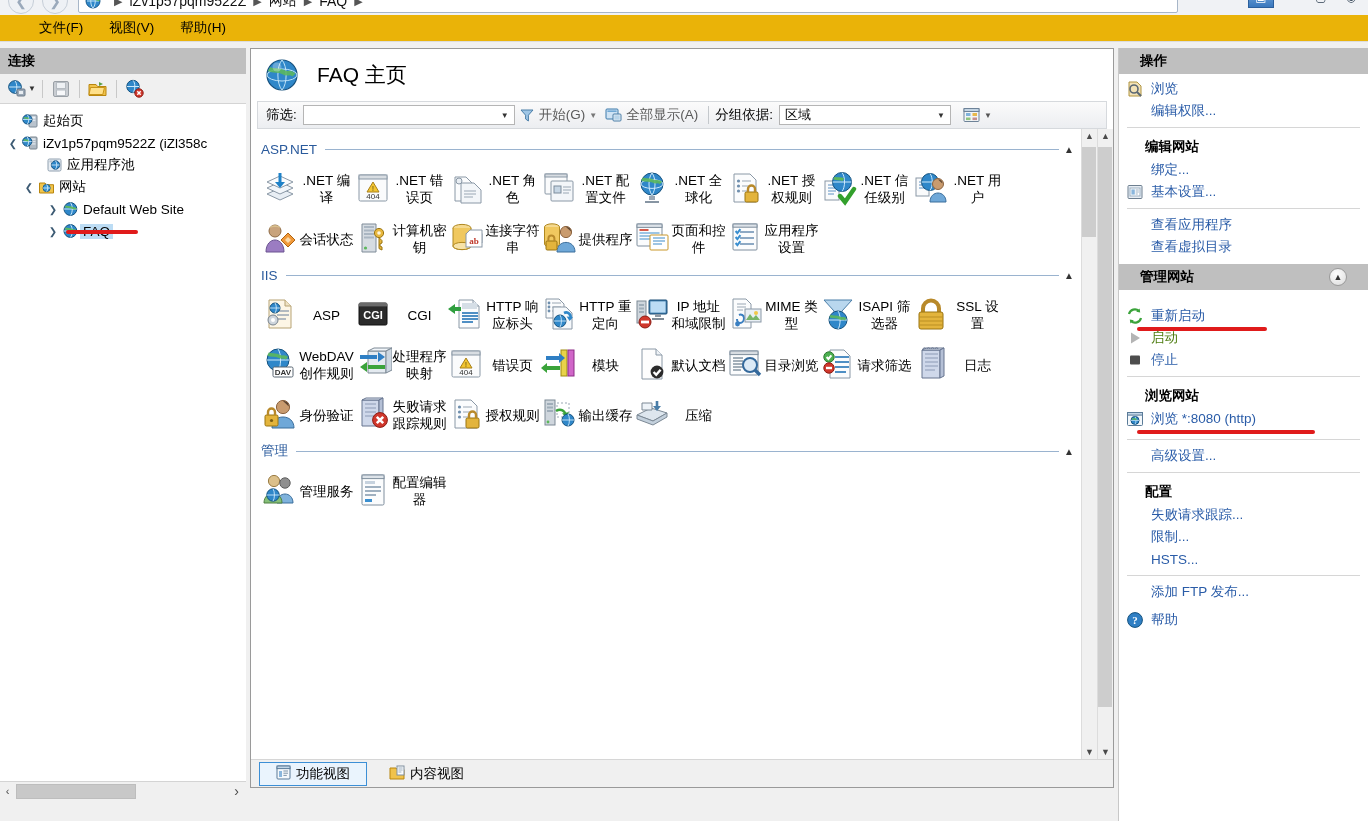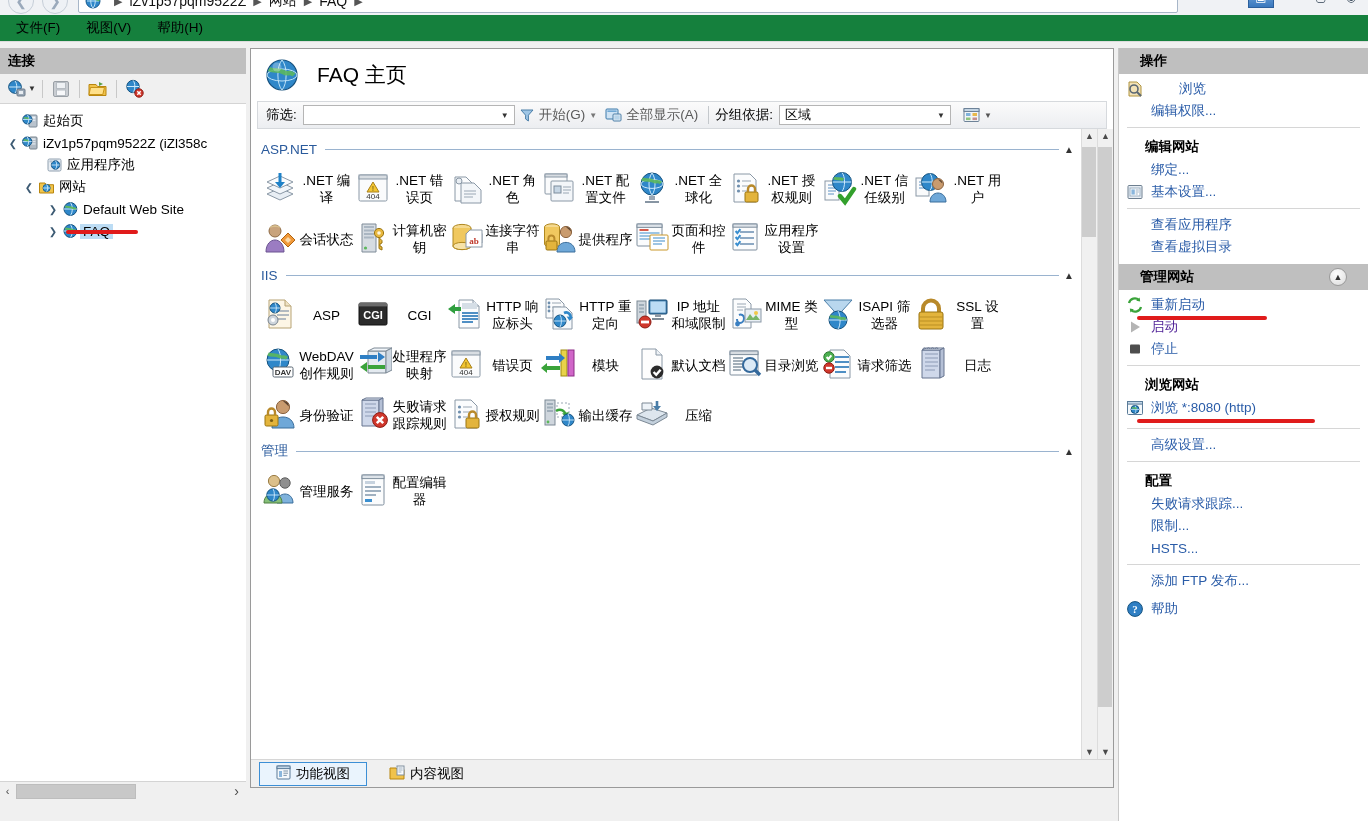--- a/index.html
+++ b/index.html
@@ -43,23 +43,24 @@
   #wincontrols {
     position: absolute; right: 4px; top: 0; display: flex; align-items: center; gap: 4px;
   }
   .wc { width: 26px; height: 22px; display:flex; align-items:center; justify-content:center;
         font-size: 12px; color:#2c3e50; }
   .wc.blue { background: linear-gradient(#7fb2e5,#3a78bd); border:1px solid #2b5f9c; color:#fff; }
 
   
   #menubar {
     position: absolute; left: 0; top: 15px; width: 1368px; height: 27px;
-    background: #15803d;
+    background: #eab308;
     display: flex; align-items: center;
     border-bottom: 1px solid #dcdcdc;
+    padding-left: 23px;
   }
   #menubar .mi {
     font-size: 13.5px; padding: 3px 10px; margin-left: 6px; color: #000; cursor: default;
   }
 
   
   .pane { position: absolute; top: 48px; }
 
   
   #left {
@@ -184,21 +185,21 @@
   }
   .ahead {
     font-weight: bold; font-size: 13.5px; padding: 5px 0 3px 26px;
   }
   .aitem {
     display: flex; align-items: center; min-height: 22px; padding-left: 6px;
     font-size: 13.5px; position: relative;
   }
   .aitem .ai { width: 20px; flex: 0 0 20px; display:flex; align-items:center; justify-content:center; }
   .aitem .al { color: #2a5ca8; padding-left: 6px; }
-  .aitem.disabled .al { color: #4c1d95; }
+  .aitem.disabled .al { color: #4d7c0f; }
   .adiv { height: 1px; background: #d6d6d6; margin: 5px 8px 5px 8px; }
 
   
   .annot {
     position: absolute; height: 4px; background: #e01b1b; border-radius: 2px;
   }
 
   
   svg { display: block; }
 </style>
@@ -1017,21 +1018,21 @@
   </div>
 </div>
 
 <div class="pane" id="right">
   <div class="asec-title">
     <span>操作</span>
   </div>
 
   <div id="right-body">
 
-    <div class="aitem" style="margin-top:4px;gap:28px;">
+    <div class="aitem" style="margin-top:4px;">
       <span class="ai">
         <svg width="18" height="18" viewBox="0 0 18 18">
             <path d="M3 2h8l4 4v10H3z" fill="#f3e2b6" stroke="#b09440"></path>
             <circle cx="8" cy="9" r="4" fill="none" stroke="#5a6773" stroke-width="1.6"></circle>
             <path d="M11 12l4 4" stroke="#5a6773" stroke-width="2"></path>
           </svg>
       </span>
       <span class="al">浏览</span>
     </div>
     <div class="aitem">
@@ -1067,21 +1068,21 @@
     <div class="aitem">
       <span class="ai"></span>
       <span class="al">查看虚拟目录</span>
     </div>
 
     <div class="asec-title" style="margin-top:6px;">
       <span>管理网站</span>
       <span class="collapse-circle">▲</span>
     </div>
 
-    <div class="aitem" style="margin-top:4px;">
+    <div class="aitem" style="margin-top:15px;">
       <span class="ai">
         <svg width="18" height="18" viewBox="0 0 18 18">
             <path d="M3 7a6 6 0 0110-3" stroke="#3aa33a" stroke-width="2.2" fill="none"></path>
             <path d="M13.6 1.6l.6 4-4-.8z" fill="#3aa33a"></path>
             <path d="M15 11a6 6 0 01-10 3" stroke="#3aa33a" stroke-width="2.2" fill="none"></path>
             <path d="M4.4 16.4l-.6-4 4 .8z" fill="#3aa33a"></path>
           </svg>
       </span>
       <span class="al">重新启动</span>
       <span class="annot" style="left:18px; bottom:-4px; width:130px;"></span>

